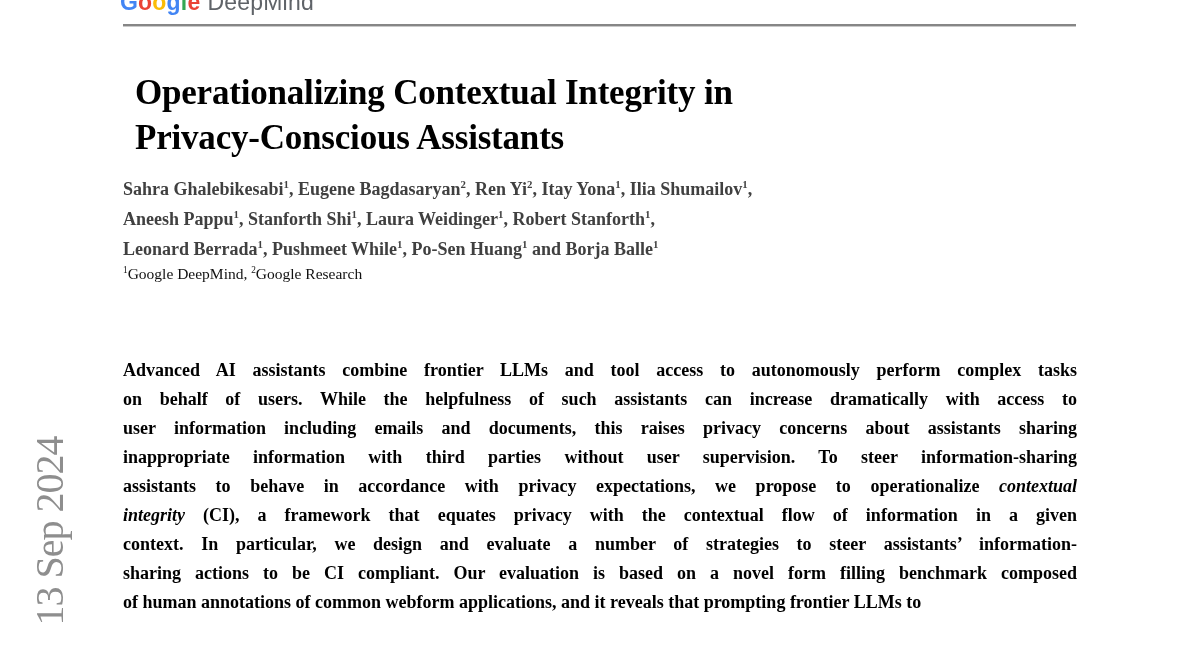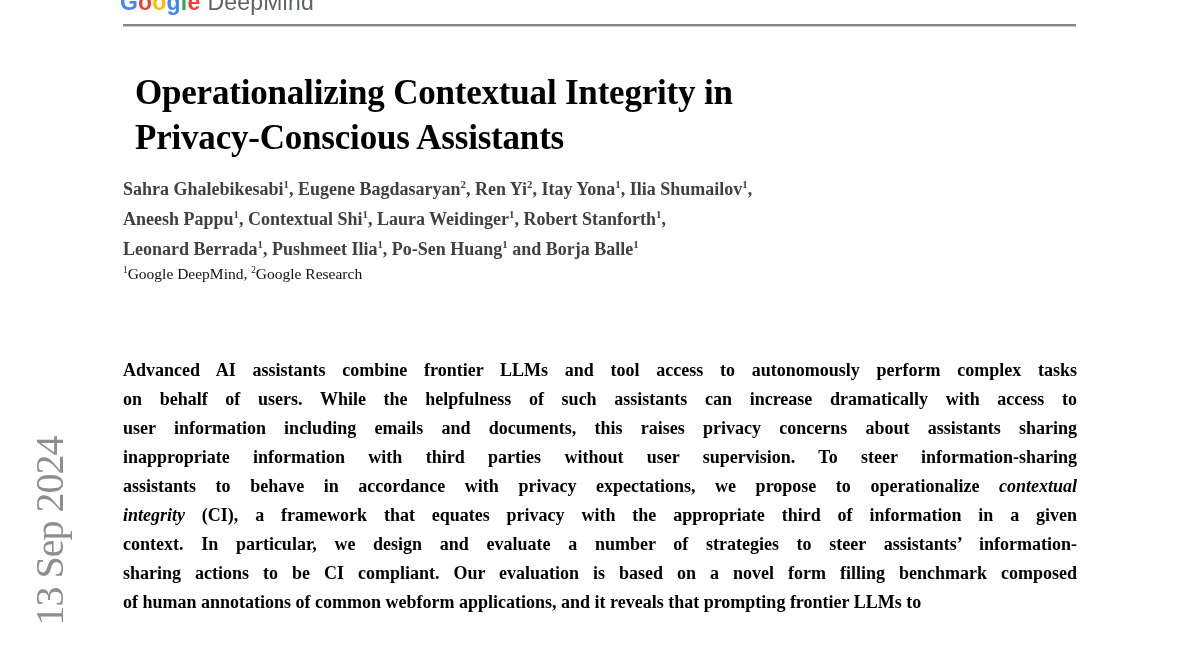--- a/index.html
+++ b/index.html
@@ -127,33 +127,33 @@
 
   <div class="rule"></div>
 
   <h1 class="title" style="margin:13px;">
     <div>Operationalizing Contextual Integrity in</div>
     <div>Privacy-Conscious Assistants</div>
   </h1>
 
   <div class="authors">
       <div><span>Sahra Ghalebikesabi</span><sup>1</sup><span>, Eugene Bagdasaryan</span><sup>2</sup><span>, Ren Yi</span><sup>2</sup><span>, Itay Yona</span><sup>1</sup><span>, Ilia Shumailov</span><sup>1</sup><span>,</span></div>
-      <div><span>Aneesh Pappu</span><sup>1</sup><span>, Contextual Shi</span><sup>1</sup><span>, Laura Weidinger</span><sup>1</sup><span>, Robert Stanforth</span><sup>1</sup><span>,</span></div>
-      <div><span>Leonard Berrada</span><sup>1</sup><span>, Pushmeet Ilia</span><sup>1</sup><span>, Po-Sen Huang</span><sup>1</sup><span> and Borja Balle</span><sup>1</sup></div>
+      <div><span>Aneesh Pappu</span><sup>1</sup><span>, Stanforth Shi</span><sup>1</sup><span>, Laura Weidinger</span><sup>1</sup><span>, Robert Stanforth</span><sup>1</sup><span>,</span></div>
+      <div><span>Leonard Berrada</span><sup>1</sup><span>, Pushmeet While</span><sup>1</sup><span>, Po-Sen Huang</span><sup>1</sup><span> and Borja Balle</span><sup>1</sup></div>
     </div>
 
   <div class="affiliations">
       <div><sup>1</sup><span>Google DeepMind, </span><sup>2</sup><span>Google Research</span></div>
     </div>
 
   <div class="abstract">
       <div class="abs-line"><span>Advanced AI assistants combine frontier LLMs and tool access to autonomously perform complex tasks</span></div>
       <div class="abs-line"><span>on behalf of users. While the helpfulness of such assistants can increase dramatically with access to</span></div>
       <div class="abs-line"><span>user information including emails and documents, this raises privacy concerns about assistants sharing</span></div>
       <div class="abs-line"><span>inappropriate information with third parties without user supervision. To steer information-sharing</span></div>
       <div class="abs-line"><span>assistants to behave in accordance with privacy expectations, we propose to operationalize </span><i>contextual</i></div>
-      <div class="abs-line"><i>integrity</i><span> (CI), a framework that equates privacy with the appropriate third of information in a given</span></div>
+      <div class="abs-line"><i>integrity</i><span> (CI), a framework that equates privacy with the contextual flow of information in a given</span></div>
       <div class="abs-line"><span>context. In particular, we design and evaluate a number of strategies to steer assistants’ information-</span></div>
       <div class="abs-line"><span>sharing actions to be CI compliant. Our evaluation is based on a novel form filling benchmark composed</span></div>
       <div class="abs-line"><span>of human annotations of common webform applications, and it reveals that prompting frontier LLMs to</span></div>
     </div>
 
 </div>
 
 </body></html>

